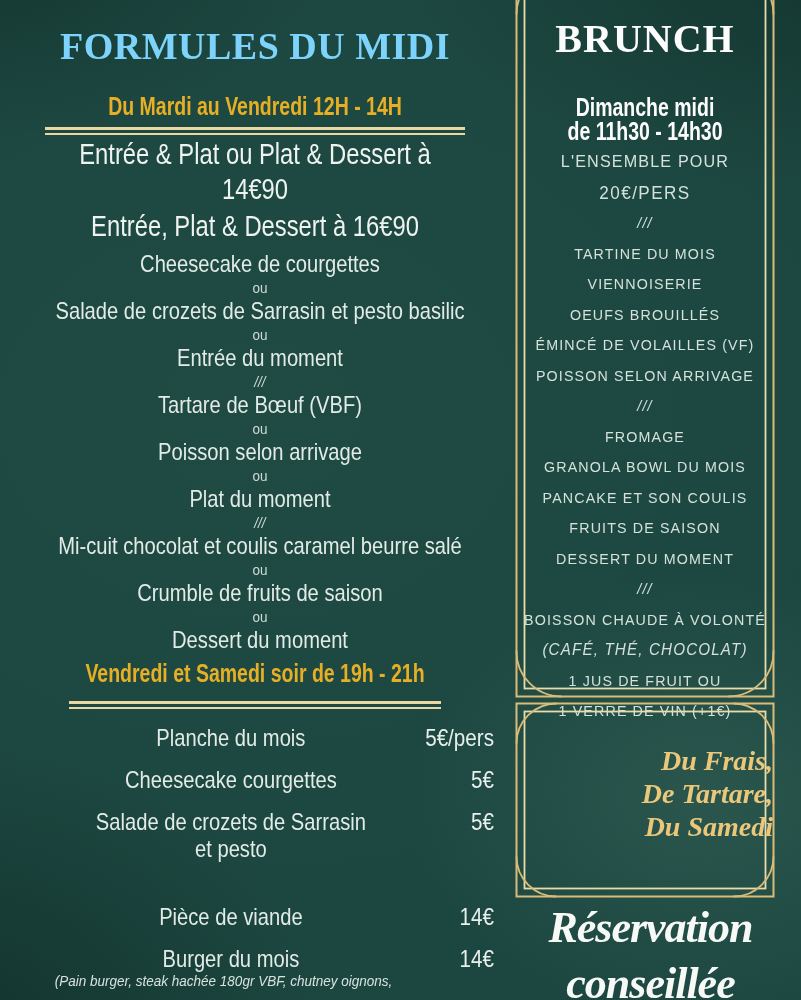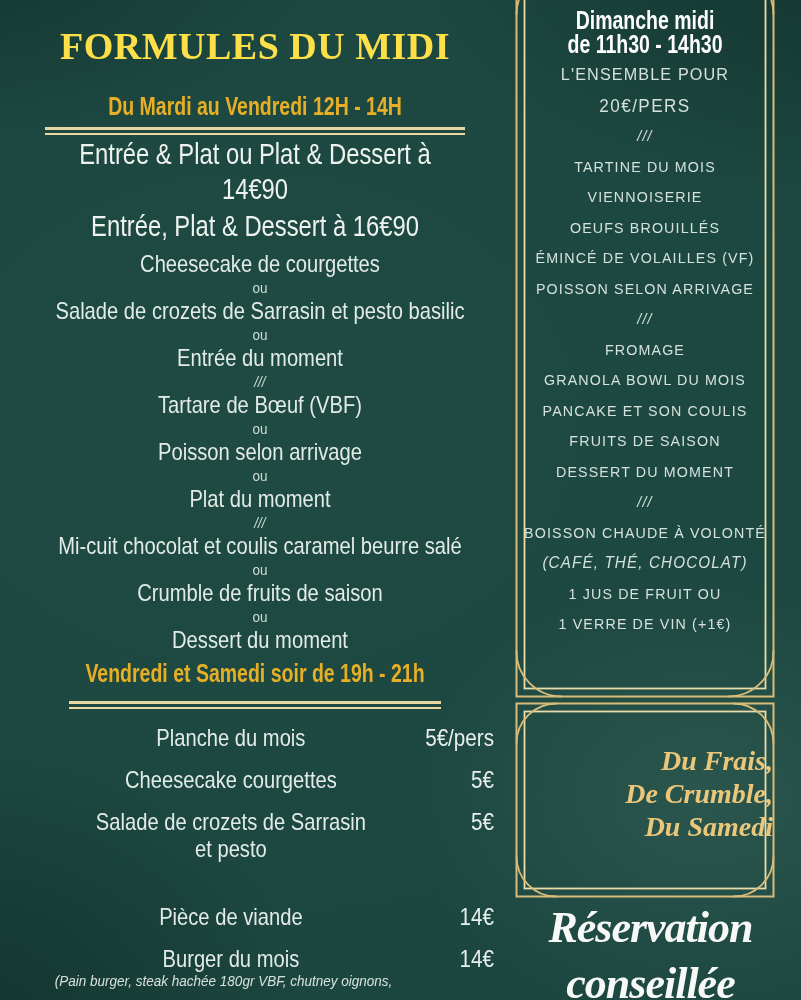--- a/index.html
+++ b/index.html
@@ -13,21 +13,21 @@
       radial-gradient(500px 260px at -4% -4%, rgba(4,18,14,0.30), transparent 72%),
       radial-gradient(900px 700px at 32% 42%, rgba(40,88,78,0.22), transparent 75%),
       #1c4740;
     color:#e7ede9;
   }
   .abs{position:absolute;}
 
   
   .col-left{left:0;top:0;width:510px;text-align:center;}
   .serif-title{
-    font-family:"Liberation Serif",serif;font-weight:bold;color:#fde047;
+    font-family:"Liberation Serif",serif;font-weight:bold;color:#7dd3fc;
     font-size:38px;line-height:42px;letter-spacing:0.5px;
   }
   .yellow-sub{
     color:#e7af25;font-weight:bold;font-size:25px;line-height:26px;
     transform:scaleX(0.78);transform-origin:center;margin-top:6px;
   }
   .divider{
     height:3px;border-top:3px solid #e8d9a4;border-bottom:2px solid #e8d9a4;
     width:420px;margin:8px auto 0;
   }
@@ -140,20 +140,21 @@
   <rect x="1.5" y="1.5" width="257" height="727" fill="none" stroke="#d9bc79" stroke-width="2"></rect>
   <rect x="9.5" y="9.5" width="241" height="711" fill="none" stroke="#e9dcab" stroke-width="1.8"></rect>
   <path fill="none" stroke="#d9bc79" stroke-width="1.8" d="
     M 1.5 46.5 A 45 45 0 0 1 46.5 1.5
     M 213.5 1.5 A 45 45 0 0 1 258.5 46.5
     M 258.5 682.5 A 45 45 0 0 1 213.5 728.5
     M 46.5 728.5 A 45 45 0 0 1 1.5 682.5"></path>
 </svg>
 
 <section class="abs brunch">
+  <h2 class="b-title">BRUNCH</h2>
   <div class="b-sub first">Dimanche midi</div>
   <div class="b-sub">de 11h30 - 14h30</div>
 
   <div class="bl bens" style="margin-top:11px;">L'ENSEMBLE POUR</div>
   <div class="bl bprice">20€/PERS</div>
   <div class="bl bsl">///</div>
   <div class="bl">TARTINE DU MOIS</div>
   <div class="bl">VIENNOISERIE</div>
   <div class="bl">OEUFS BROUILLÉS</div>
   <div class="bl">ÉMINCÉ DE VOLAILLES (VF)</div>
@@ -176,20 +177,20 @@
   <rect x="9.5" y="9.5" width="241" height="177" fill="none" stroke="#e9dcab" stroke-width="1.8"></rect>
   <path fill="none" stroke="#d9bc79" stroke-width="1.8" d="
     M 1.5 41.5 A 40 40 0 0 1 41.5 1.5
     M 218.5 1.5 A 40 40 0 0 1 258.5 41.5
     M 258.5 154.5 A 40 40 0 0 1 218.5 194.5
     M 41.5 194.5 A 40 40 0 0 1 1.5 154.5"></path>
 </svg>
 
 <section class="abs motto">
   <div>Du Frais,</div>
-  <div>De Crumble,</div>
+  <div>De Tartare,</div>
   <div>Du Samedi</div>
 </section>
 
 <section class="abs resa">
   <div>Réservation</div>
   <div>conseillée</div>
 </section>
 
 </body></html>

